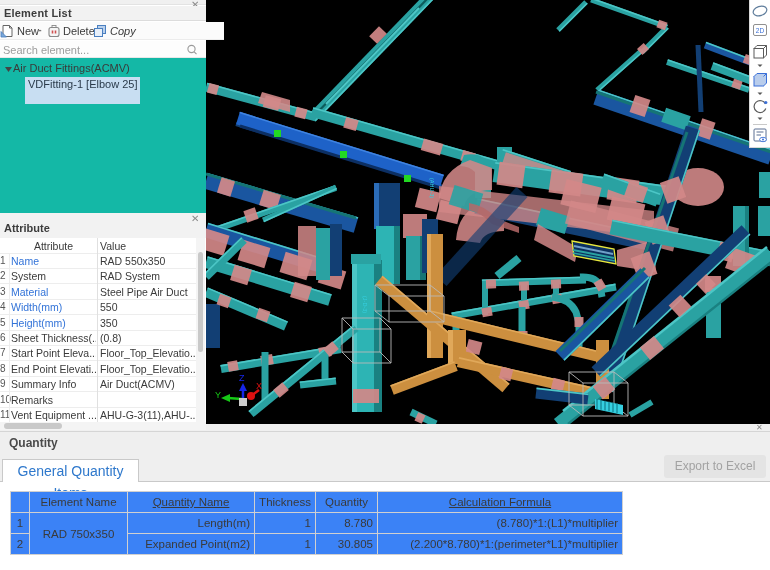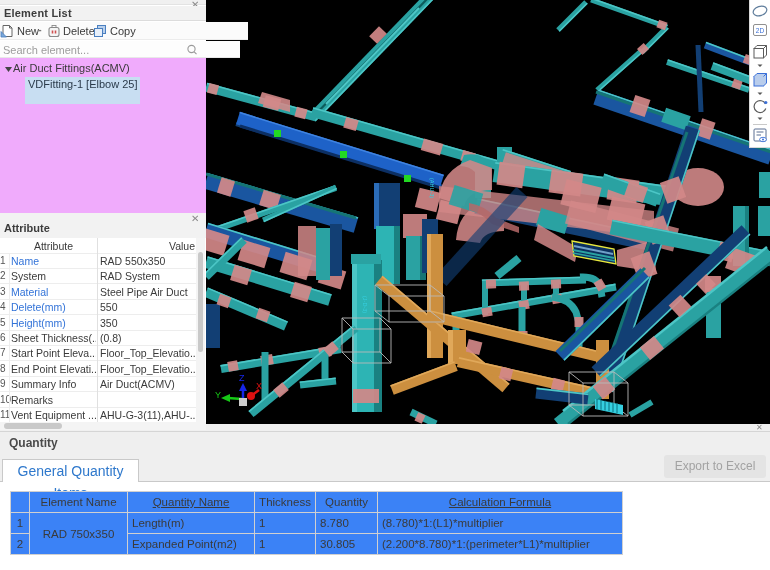--- a/index.html
+++ b/index.html
@@ -7,24 +7,24 @@
   font-family:"Liberation Sans", sans-serif; }
 #root { position:relative; width:770px; height:570px; }
 .abs { position:absolute; }
 
 
 #leftpanel { left:0; top:0; width:206px; height:424px; background:#fff; }
 #lp-top { left:0; top:0; width:206px; height:5px; background:#f0f0f0; border-bottom:1px solid #e3e3e3;}
 #lp-head { left:0; top:6px; width:206px; height:15px; background:#f2f2f2; border-bottom:1px solid #dcdcdc; }
 #lp-head .t { position:absolute; left:4px; top:1px; font-size:11px; font-weight:bold; color:#3c3c3c; letter-spacing:0.2px;}
 .closex { color:#8a8a8a; font-size:10px; line-height:9px; }
-#lp-tools { left:0; top:22px; width:248px; height:18px; background:#fbfbfb; border-bottom:1px solid #ececec; font-size:11px; color:#3a3a3a;}
-#lp-search { left:0; top:41px; width:240px; height:17px; background:#fdfdfd; border-bottom:1px solid #e8e8e8;}
+#lp-tools { left:0; top:22px; width:224px; height:18px; background:#fbfbfb; border-bottom:1px solid #ececec; font-size:11px; color:#3a3a3a;}
+#lp-search { left:0; top:41px; width:206px; height:17px; background:#fdfdfd; border-bottom:1px solid #e8e8e8;}
 #lp-search .ph { position:absolute; left:3px; top:3px; font-size:11px; color:#9d9d9d; }
-#lp-tree { left:0; top:58px; width:206px; height:155px; background:#f0abfc; font-size:11px; color:#3a3a3a;}
+#lp-tree { left:0; top:58px; width:206px; height:155px; background:#14b8a6; font-size:11px; color:#3a3a3a;}
 .treerow1 { position:absolute; left:13px; top:4px; }
 .treesel { position:absolute; left:25px; top:19px; background:#c8def2; padding:1px 3px 14px 3px; color:#2a3a4a;}
 #attr-head { left:0; top:213px; width:206px; height:25px; background:#f2f2f2; }
 #attr-head .t { position:absolute; left:4px; top:9px; font-size:11px; font-weight:bold; color:#3c3c3c;}
 #attr-table { left:0; top:238px; width:196px; height:184px; background:#fff; font-size:10.5px; color:#3a3a3a; }
 .ar { position:absolute; left:0; width:196px; height:16px; border-bottom:1px solid #ededed; }
 .ar .n { position:absolute; left:0px; top:2px; width:8px; text-align:left; color:#555; font-size:10px;}
 .ar .a { position:absolute; left:11px; top:2px; width:85px; white-space:nowrap; overflow:hidden;}
 .ar .v { position:absolute; left:100px; top:2px; width:95px; white-space:nowrap; overflow:hidden;}
 .blue { color:#3273d8; }
@@ -39,21 +39,21 @@
 #vgap { left:0px; top:424px; width:770px; height:7px; background:#f0f0f0; }
 #rtoolbar { left:749px; top:0; width:21px; height:148px; background:#fff; border-left:1px solid #d8d8d8; border-bottom:1px solid #d8d8d8;}
 
 
 #qpanel { left:0; top:431px; width:770px; height:139px; background:#fff; border-top:1px solid #d2d2d2;}
 #qstrip { left:0; top:431px; width:770px; height:51px; background:#efefef; border-top:1px solid #d5d5d5; border-bottom:1px solid #c9c9c9;}
 #qtitle { left:9px; top:436px; font-size:12px; font-weight:bold; color:#4a4a4a;}
 #qtab { left:2px; top:459px; width:137px; height:23px; background:#fff; border:1px solid #c9c9c9; border-bottom:none; text-align:center; font-size:14px; color:#2e78cc; line-height:22px;}
 #qbtn { left:664px; top:455px; width:102px; height:23px; background:#e4e4e4; border-radius:3px; text-align:center; font-size:12px; color:#a2a2a2; line-height:23px;}
 #qtable { left:10px; top:491px; border-collapse:collapse; table-layout:fixed; width:612px; font-size:11.5px; color:#3a3a3a; background:#3b82f6;}
-#qtable td { border:1px solid #d0d0d0; padding:0 4px; height:21px; overflow:hidden; white-space:nowrap;}
+#qtable td { border:1px solid #d0d0d0; padding:0 4px; height:21px; overflow:hidden; white-space:nowrap;text-align:right;}
 #qtable .hd { text-align:center; }
 #qtable .c { text-align:center; }
 </style>
 </head>
 <body>
 <div id="root">
 
   <div class="abs" id="viewport">
     <svg width="564" height="424" viewBox="0 0 564 424">
       <rect x="0" y="0" width="564" height="424" fill="#000"></rect>
@@ -347,21 +347,21 @@
       <rect x="2" y="3.5" width="10" height="9" rx="2" fill="#f5f5f5" stroke="#888" stroke-width="1.1"></rect>
       <rect x="5" y="1.5" width="4" height="2" fill="none" stroke="#888" stroke-width="0.9"></rect>
       <line x1="5.5" y1="6.5" x2="5.5" y2="9.5" stroke="#d05050" stroke-width="1.6"></line>
       <line x1="8.5" y1="6.5" x2="8.5" y2="9.5" stroke="#d05050" stroke-width="1.6"></line>
     </svg>
     <span class="abs" style="left:63px;top:3px;">Delete</span>
     <svg class="abs" style="left:93px;top:2px;" width="14" height="14" viewBox="0 0 14 14">
       <rect x="4.5" y="1.5" width="8" height="8" fill="#b9d0ec" stroke="#4a7fc0" stroke-width="1"></rect>
       <rect x="1.5" y="4.5" width="8" height="8" fill="#e8f0fa" stroke="#4a7fc0" stroke-width="1"></rect>
     </svg>
-    <span class="abs" style="left:110px;top:3px;">Copy</span>
+    <span class="abs" style="left:110px;top:3px;font-style:italic;">Copy</span>
   </div>
   <div class="abs" id="lp-search">
     <div class="ph">Search element...</div>
     <svg class="abs" style="left:186px;top:3px;" width="12" height="12" viewBox="0 0 12 12">
       <circle cx="5.5" cy="5" r="3.6" fill="none" stroke="#9a9a9a" stroke-width="1.1"></circle>
       <line x1="8.2" y1="7.8" x2="10.5" y2="10.1" stroke="#9a9a9a" stroke-width="1.1"></line>
     </svg>
   </div>
   <div class="abs" id="lp-tree">
     <svg class="abs" style="left:5px;top:7px;" width="8" height="8">
@@ -370,40 +370,40 @@
     <div class="treerow1">Air Duct Fittings(ACMV)</div>
     <div class="treesel">VDFitting-1 [Elbow 25]</div>
   </div>
   <div class="abs" id="attr-head">
     <div class="abs closex" style="left:191px; top:1px;">✕</div>
     <div class="t">Attribute</div>
   </div>
   <div class="abs" id="attr-table">
     <div class="ar" style="top:0px; font-weight:normal;">
         <div class="a" style="text-align:center;">Attribute</div>
-        <div class="v" style="text-align:right;">Value</div>
+        <div class="v" style="text-align:left;">Value</div>
       </div>
   <div class="ar" style="top: 15px;">
         <div class="n">1</div>
         <div class="a blue">Name</div>
         <div class="v">RAD 550x350</div>
       </div>
       <div class="ar" style="top: 30.4px;">
         <div class="n">2</div>
         <div class="a ">System</div>
         <div class="v">RAD System</div>
       </div>
       <div class="ar" style="top: 45.8px;">
         <div class="n">3</div>
         <div class="a blue">Material</div>
         <div class="v">Steel Pipe Air Duct</div>
       </div>
       <div class="ar" style="top: 61.2px;">
         <div class="n">4</div>
-        <div class="a blue">Delete(mm)</div>
+        <div class="a blue">Width(mm)</div>
         <div class="v">550</div>
       </div>
       <div class="ar" style="top: 76.6px;">
         <div class="n">5</div>
         <div class="a blue">Height(mm)</div>
         <div class="v">350</div>
       </div>
       <div class="ar" style="top: 92px;">
         <div class="n">6</div>
         <div class="a ">Sheet Thickness(...</div>

